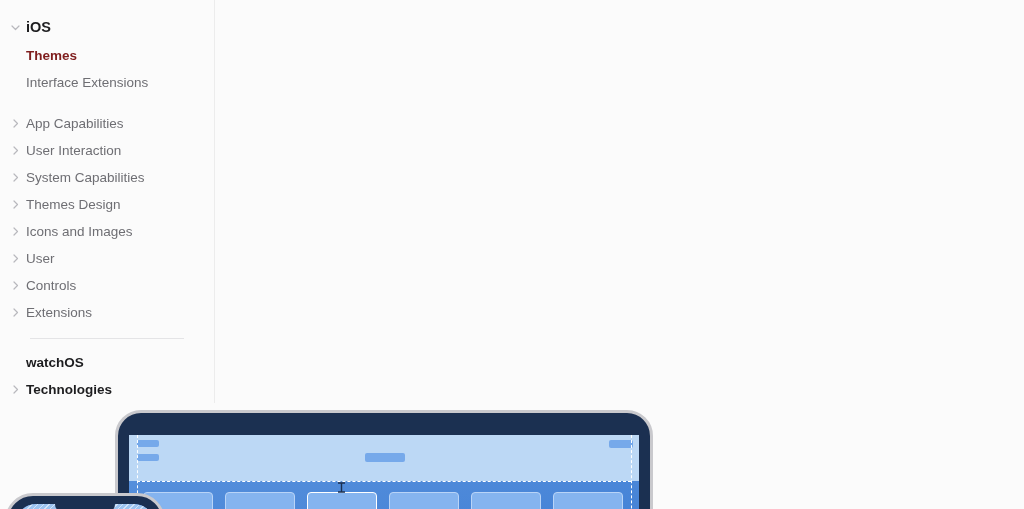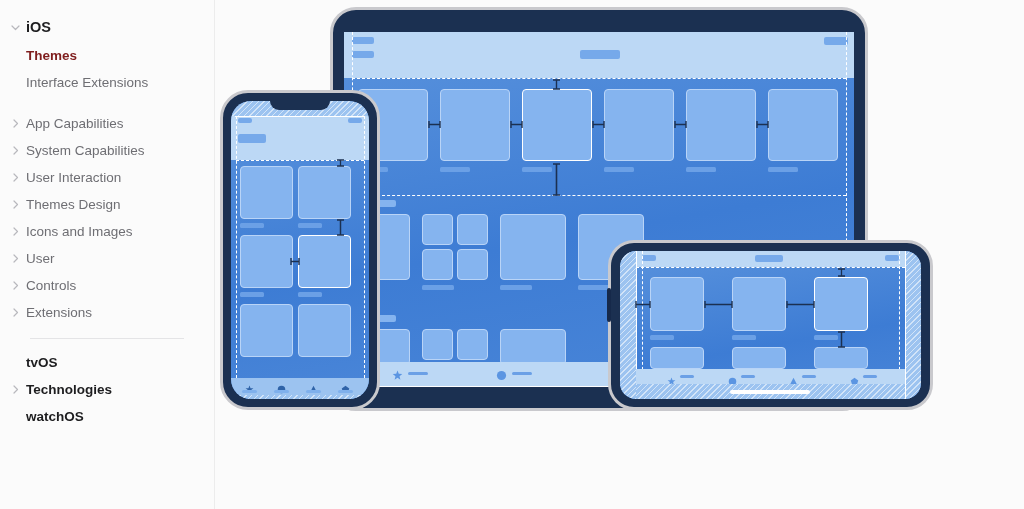--- a/index.html
+++ b/index.html
@@ -2,21 +2,21 @@
 <html><head>
 <meta charset="utf-8">
 <style>
   * { box-sizing: border-box; margin: 0; padding: 0; }
   html, body {
     width: 1024px; height: 509px;
     background: #fbfbfb;
     font-family: "Liberation Sans", sans-serif;
     overflow: hidden;
   }
-  .page { position: relative; width: 1024px; height: 410px; display: flex; }
+  .page { position: relative; width: 1024px; height: 410px; display: flex; flex-direction: column; }
 
   
   .sidebar {
     width: 215px; height: 509px;
     background: #fbfbfb;
     border-right: 1px solid #ececec;
     padding-top: 12px;
     position: relative;
     flex: 0 0 215px;
   }
@@ -140,36 +140,36 @@
           </svg>
       </span>
       <span class="nav-label">App Capabilities</span>
     </div>
     <div class="nav-row group">
       <span class="chev">
         <svg width="11" height="11" viewBox="0 0 11 11">
             <path d="M4 2 L7.5 5.5 L4 9" fill="none" stroke="currentColor" stroke-width="1.2" stroke-linecap="round" stroke-linejoin="round"></path>
           </svg>
       </span>
+      <span class="nav-label">User Interaction</span>
+    </div>
+    <div class="nav-row group">
+      <span class="chev">
+        <svg width="11" height="11" viewBox="0 0 11 11">
+            <path d="M4 2 L7.5 5.5 L4 9" fill="none" stroke="currentColor" stroke-width="1.2" stroke-linecap="round" stroke-linejoin="round"></path>
+          </svg>
+      </span>
       <span class="nav-label">System Capabilities</span>
     </div>
     <div class="nav-row group">
       <span class="chev">
         <svg width="11" height="11" viewBox="0 0 11 11">
             <path d="M4 2 L7.5 5.5 L4 9" fill="none" stroke="currentColor" stroke-width="1.2" stroke-linecap="round" stroke-linejoin="round"></path>
           </svg>
       </span>
-      <span class="nav-label">User Interaction</span>
-    </div>
-    <div class="nav-row group">
-      <span class="chev">
-        <svg width="11" height="11" viewBox="0 0 11 11">
-            <path d="M4 2 L7.5 5.5 L4 9" fill="none" stroke="currentColor" stroke-width="1.2" stroke-linecap="round" stroke-linejoin="round"></path>
-          </svg>
-      </span>
       <span class="nav-label">Themes Design</span>
     </div>
     <div class="nav-row group">
       <span class="chev">
         <svg width="11" height="11" viewBox="0 0 11 11">
             <path d="M4 2 L7.5 5.5 L4 9" fill="none" stroke="currentColor" stroke-width="1.2" stroke-linecap="round" stroke-linejoin="round"></path>
           </svg>
       </span>
       <span class="nav-label">Icons and Images</span>
     </div>
@@ -193,33 +193,30 @@
       <span class="chev">
         <svg width="11" height="11" viewBox="0 0 11 11">
             <path d="M4 2 L7.5 5.5 L4 9" fill="none" stroke="currentColor" stroke-width="1.2" stroke-linecap="round" stroke-linejoin="round"></path>
           </svg>
       </span>
       <span class="nav-label">Extensions</span>
     </div>
 
     <div class="divider"></div>
 
-    <div class="nav-row platform">
-      <span class="nav-label">tvOS</span>
-    </div>
-    <div class="nav-row platform haschev">
-      <span class="chev">
-        <svg width="11" height="11" viewBox="0 0 11 11">
-            <path d="M4 2 L7.5 5.5 L4 9" fill="none" stroke="currentColor" stroke-width="1.2" stroke-linecap="round" stroke-linejoin="round"></path>
-          </svg>
-      </span>
-      <span class="nav-label">Technologies</span>
-    </div>
     <div class="nav-row platform">
       <span class="nav-label">watchOS</span>
+    </div>
+    <div class="nav-row platform haschev">
+      <span class="chev">
+        <svg width="11" height="11" viewBox="0 0 11 11">
+            <path d="M4 2 L7.5 5.5 L4 9" fill="none" stroke="currentColor" stroke-width="1.2" stroke-linecap="round" stroke-linejoin="round"></path>
+          </svg>
+      </span>
+      <span class="nav-label">Technologies</span>
     </div>
   </nav>
 
   <div class="stage">
 
     <div class="device" style="left:115px; top:7px; width:538px; height:404px;">
       <div class="bezel" style="border-radius:26px;"></div>
 
       <div class="screen" style="left:14px; top:25px; width:510px; height:355px; background:linear-gradient(170deg,#5a93dd 0%,#3d7cd4 55%,#4a86d8 100%);">
 

